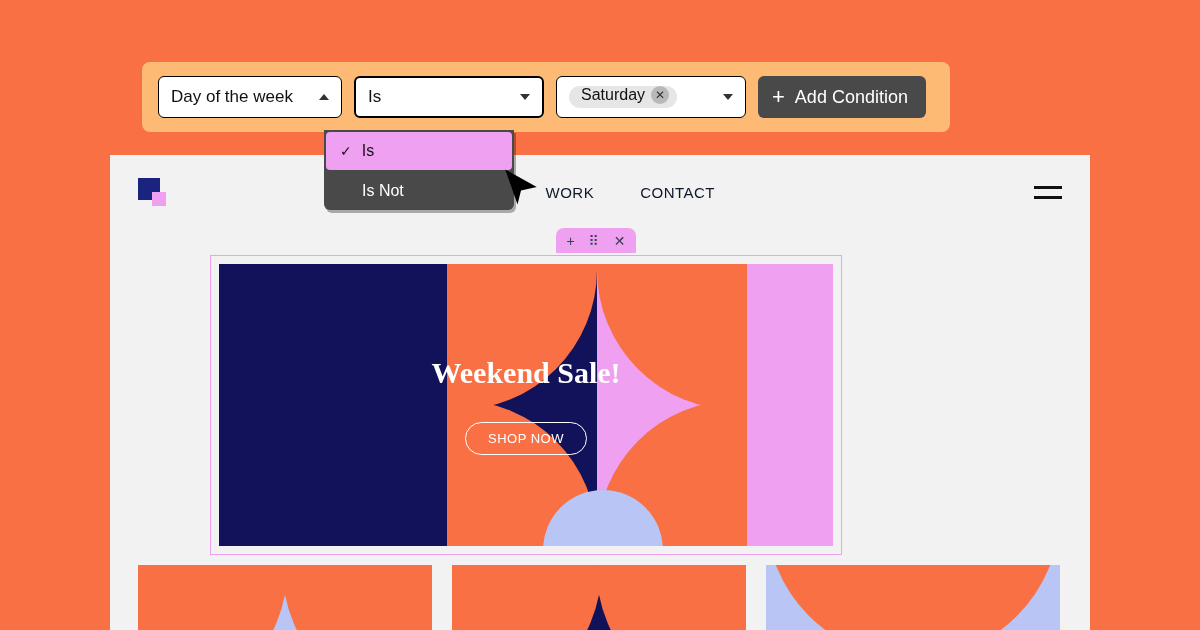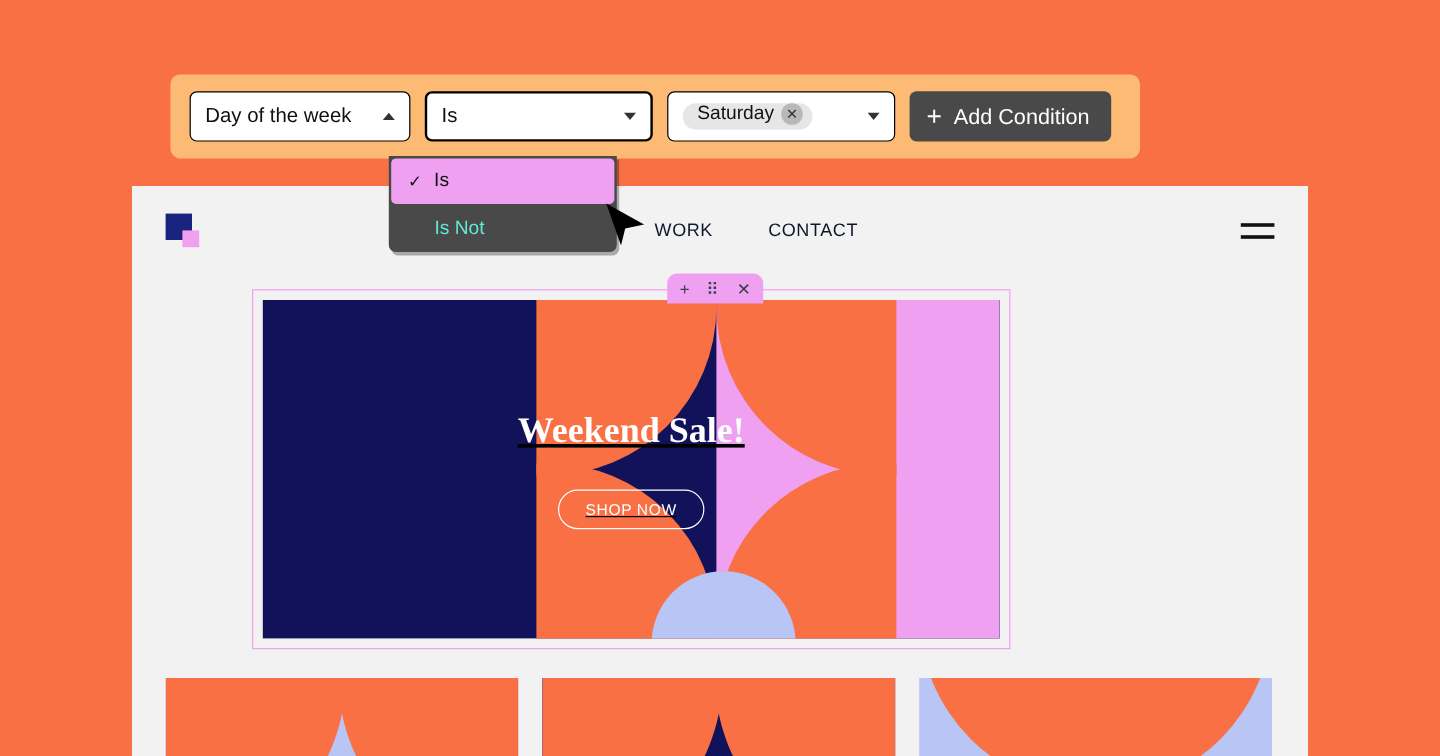--- a/index.html
+++ b/index.html
@@ -89,21 +89,21 @@
       left: 324px;
       width: 190px;
       background: #494949;
       border-radius: 0 0 6px 6px;
       box-shadow: 2px 3px 0 rgba(0,0,0,0.3);
       overflow: hidden;
     }
     .dropdown-item {
       padding: 10px 14px;
       font-size: 16px;
-      color: #5eead4;
+      color: #ffffff;
       display: flex;
       align-items: center;
       gap: 10px;
       cursor: pointer;
     }
     .dropdown-item.selected {
       background: #EFA0F0;
       color: #111;
       margin: 2px;
       border-radius: 4px;
@@ -189,26 +189,25 @@
       justify-content: center;
       gap: 14px;
       color: #374151;
       font-size: 14px;
     }
 
     
     .hero-wrap {
       position: absolute;
       left: 100px;
-      top: 86px;
+      top: 100px;
       width: 632px;
       height: 300px;
       border: 1px solid #EFA0F0;
       padding: 8px;
-      text-decoration: underline;
     }
     .hero {
       width: 100%; height: 100%;
       background: #12125A;
       position: relative;
       overflow: hidden;
       display: flex;
       flex-direction: column;
       align-items: center;
       justify-content: center;

